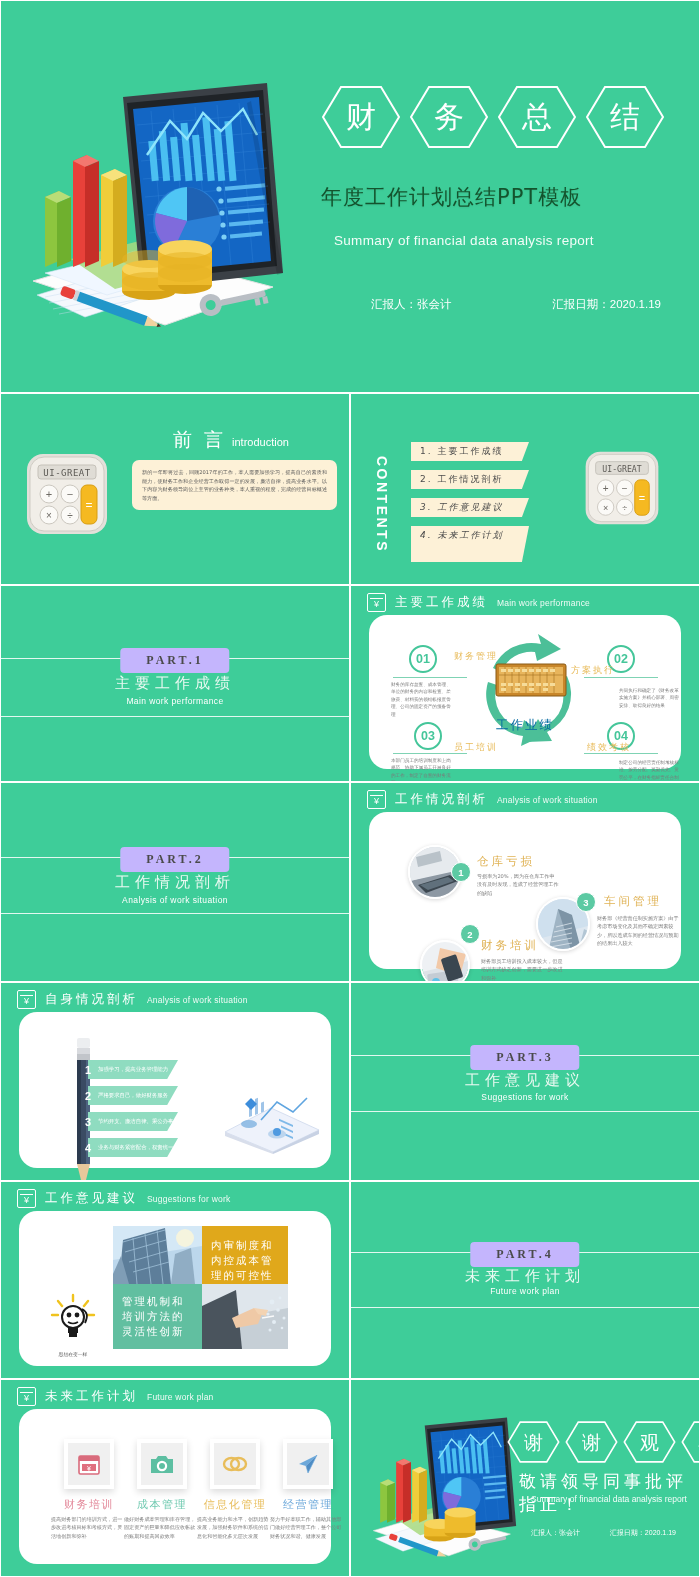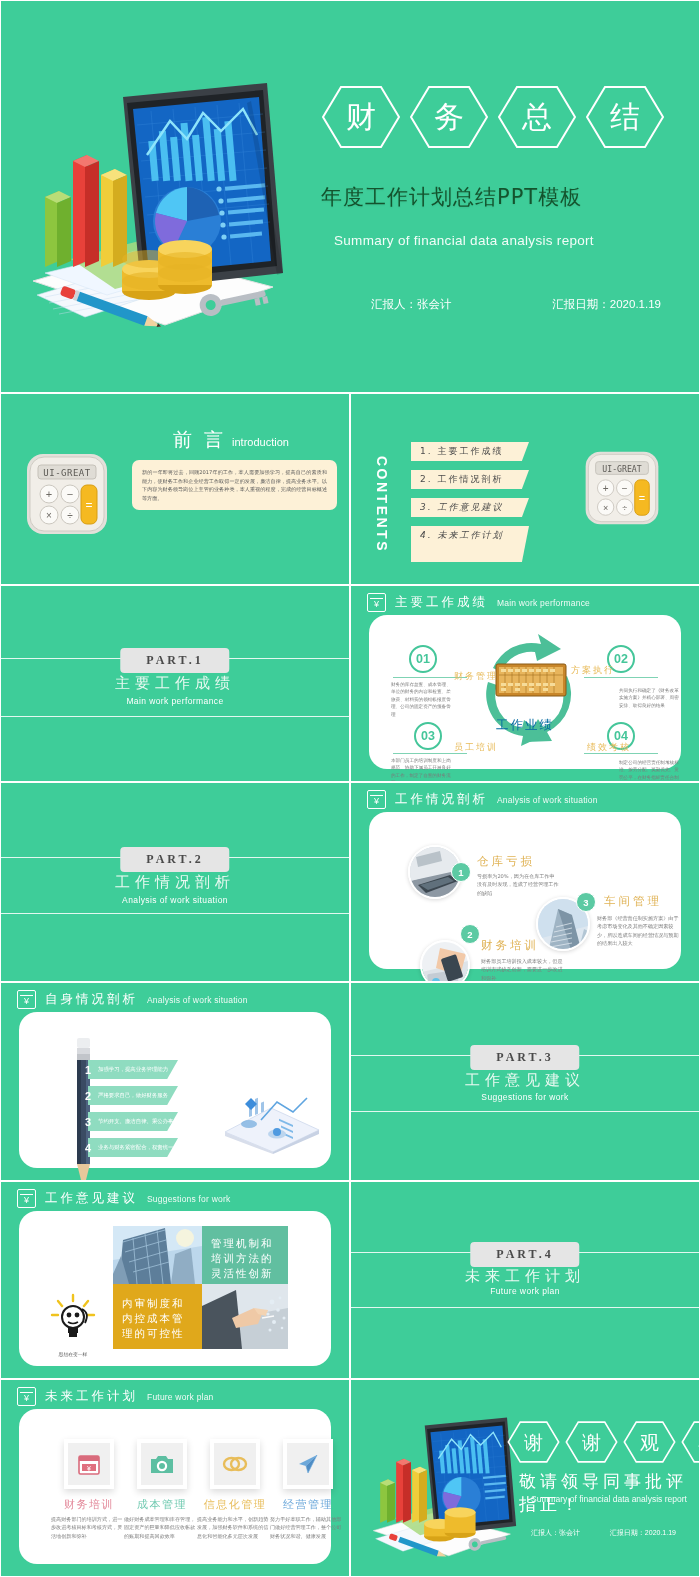--- a/index.html
+++ b/index.html
@@ -93,21 +93,21 @@
   }
 
   
   .part-lines { position:absolute; left:0; right:0; top:0; bottom:0; }
   .part-lines i {
     position:absolute; left:0; right:0; height:1px;
     background:rgba(255,255,255,0.85); display:block;
   }
   .part-badge {
     position:absolute; left:50%; transform:translateX(-50%);
-    background:#e5e5e5; color:#4a4a4a;
+    background:#c4b5fd; color:#4a4a4a;
     font-size:12px; letter-spacing:3px; font-weight:bold;
     padding:5px 26px; border-radius:4px;
     font-family:"Liberation Serif",serif;
     z-index:3;
   }
   .part-cn {
     position:absolute; left:0; right:0; text-align:center;
     color:#e9f9f1; font-size:15px; letter-spacing:5px;
     font-family:"DejaVu Sans",sans-serif;
   }
@@ -514,21 +514,21 @@
               <rect x="20" y="25" width="5" height="3"></rect>
             <rect x="34" y="25" width="5" height="3"></rect>
               <rect x="48" y="25" width="5" height="3"></rect>
           </g>
         </svg>
 
         <div class="cyc-center" style="top:102px;">工作业绩</div>
 
         <div class="num-badge" style="left:40px;top:30px;">01</div>
         <div class="cyc-line" style="left:24px;top:62px;width:74px;"></div>
-        <div class="cyc-label" style="left:85px;top:55px;">财务管理</div>
+        <div class="cyc-label" style="left:85px;top:35px;">财务管理</div>
         <div class="cyc-txt" style="left:22px;top:66px;">财务的库存盘查、成本管理、单位的财务的内容和检查、差旅费、材料费的领销帐报度管理、公司的固定资产的预备管理</div>
 
         <div class="num-badge" style="left:238px;top:30px;">02</div>
         <div class="cyc-line" style="left:215px;top:62px;width:74px;"></div>
         <div class="cyc-label" style="left:202px;top:49px;">方案执行</div>
         <div class="cyc-txt" style="left:250px;top:72px;">共同执行和确定了《财务改革实施方案》并精心部署、周密安排、取得良好的结果</div>
 
         <div class="num-badge" style="left:45px;top:107px;">03</div>
         <div class="cyc-line" style="left:24px;top:138px;width:74px;"></div>
         <div class="cyc-label" style="left:85px;top:126px;">员工培训</div>
@@ -705,29 +705,29 @@
               <path d="M20 46 L56 36"></path>
               <path d="M20 12 L24 58"></path>
                 <path d="M32 8 L38 58"></path>
                 <path d="M44 4 L50 58"></path>
             </g>
             <path d="M58 58 L62 28 L78 22 L82 58 Z" fill="#90adc4"></path>
             <path d="M0 48 L8 30 L16 58 L0 58 Z" fill="#7f9db6"></path>
             <circle cx="72" cy="12" r="9" fill="#fdf6d8" opacity="0.8"></circle>
           </svg>
         </div>
+        <div style="background:#e0a81b;position:relative;">
+          <div class="mos-txt" style="left:9px;top:12px;white-space:pre-line;">内审制度和
+内控成本管
+理的可控性</div>
+        </div>
         <div style="background:#61bfa0;position:relative;">
           <div class="mos-txt" style="left:9px;top:10px;white-space:pre-line;">管理机制和
 培训方法的
 灵活性创新</div>
-        </div>
-        <div style="background:#e0a81b;position:relative;">
-          <div class="mos-txt" style="left:9px;top:12px;white-space:pre-line;">内审制度和
-内控成本管
-理的可控性</div>
         </div>
         <div>
           <svg width="86" height="65" viewBox="0 0 86 65">
             <rect width="86" height="65" fill="#c6cfd6"></rect>
             <path d="M0 0 L86 0 L86 24 L0 40 Z" fill="#dfe6ec"></path>
             <path d="M0 22 L34 6 L40 65 L0 65 Z" fill="#4a545d"></path>
             <path d="M30 34 L52 24 L60 30 L56 40 L34 44 Z" fill="#efc9a6"></path>
             <path d="M52 24 L66 26 L64 32 L56 30 Z" fill="#f3d3b2"></path>
             <g fill="#e4edf4">
               <circle cx="70" cy="18" r="2.4"></circle>

